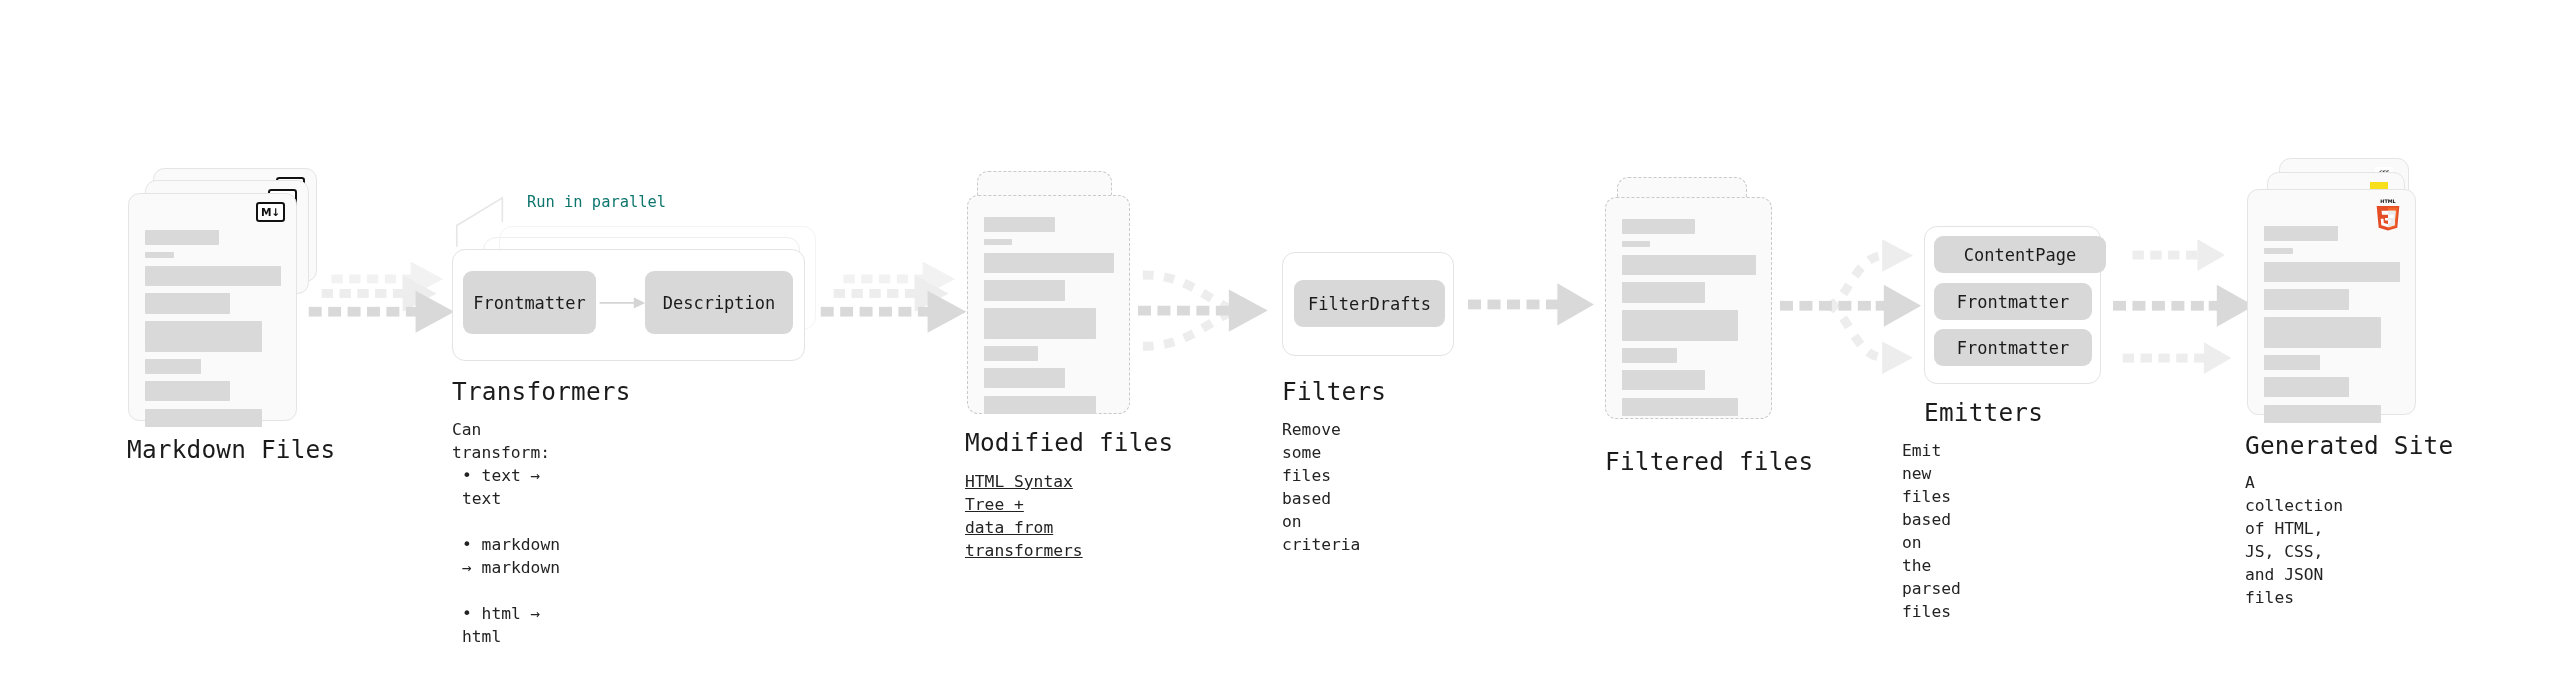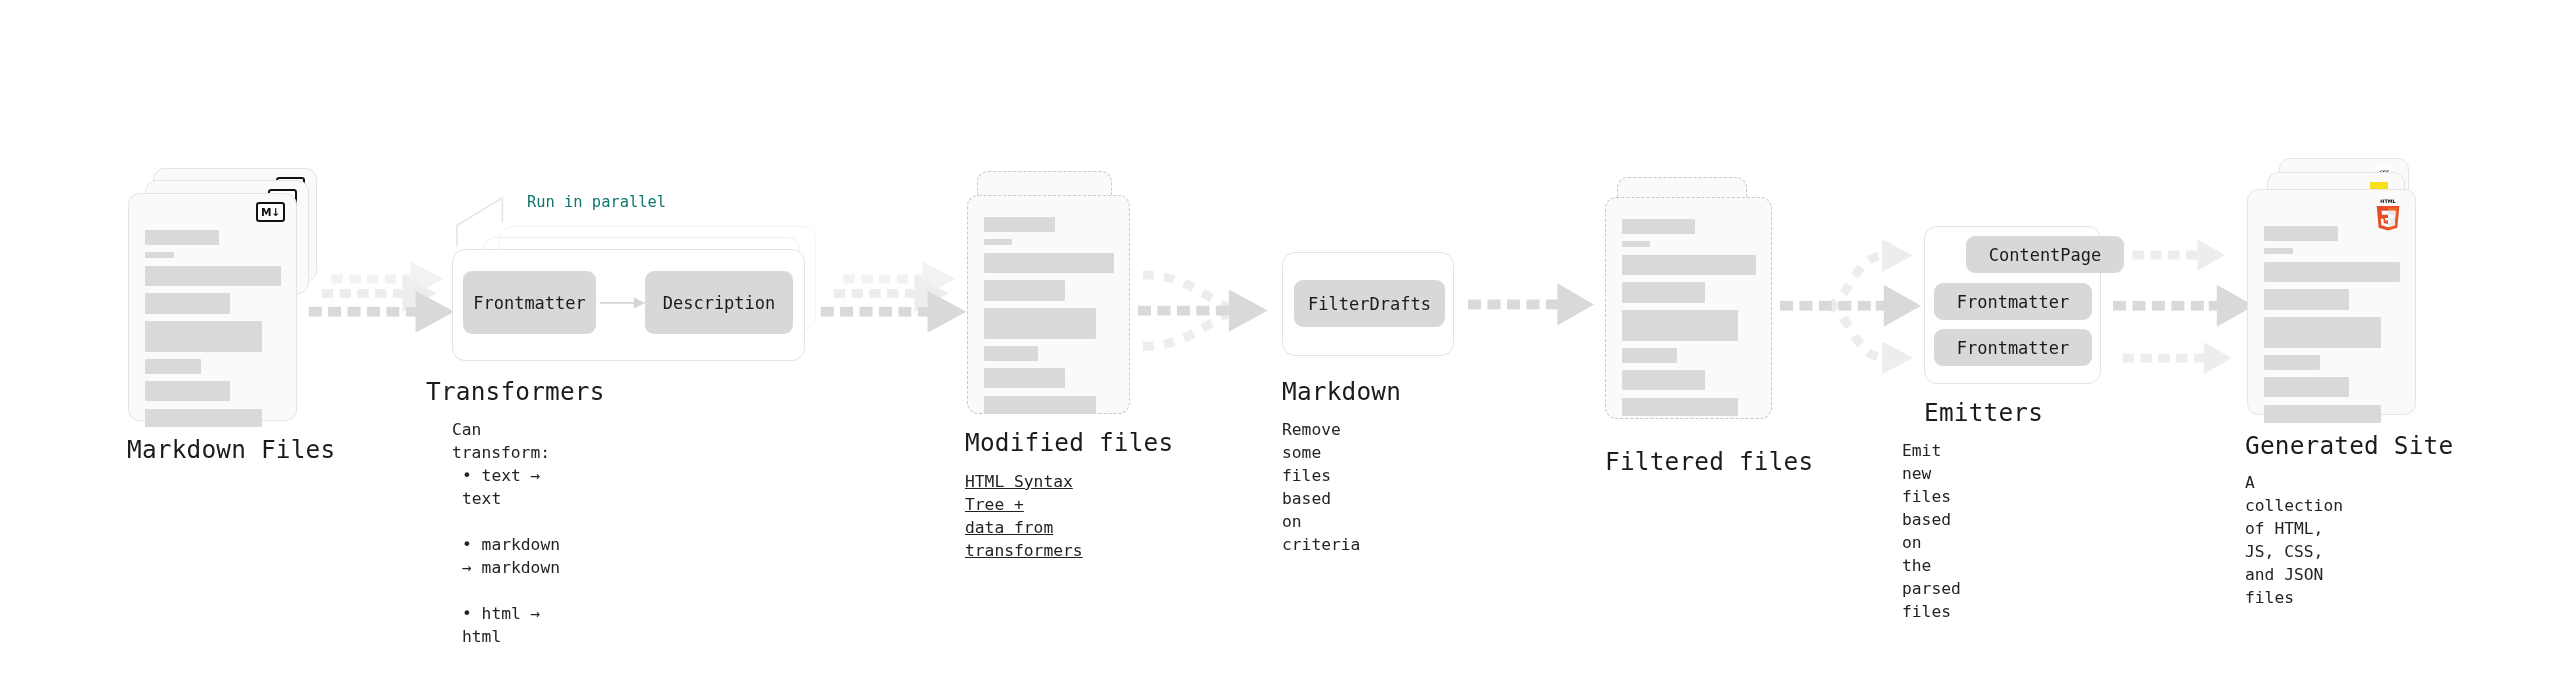--- a/index.html
+++ b/index.html
@@ -253,21 +253,21 @@
     <div class="group-box" style="left:452px; top:249px; width:353px; height:112px;"></div>
 
     <div class="chip" style="left:463px; top:271px; width:133px; height:63px;">Frontmatter</div>
     <div class="chip" style="left:645px; top:271px; width:148px; height:63px;">Description</div>
 
     <svg class="arrow-svg" style="left:598px; top:293px;" width="52" height="23" viewBox="0 0 64 28">
       <path d="M2 12 H46" stroke="#d5d5d5" stroke-width="2.4" fill="none"></path>
       <path d="M44 5 L58 12 L44 19 Z" fill="#d5d5d5"></path>
     </svg>
 
-    <div class="stage-title" style="left:426px; top:377px;">Transformers</div>
+    <div class="stage-title" style="left:452px; top:377px;">Transformers</div>
 
     <div class="stage-desc" style="left:452px; top:418px;">Can transform:</div>
 
     <div class="stage-desc" style="left:462px; top:441px;">
       <div>•&nbsp;<span>text → text</span></div>
       <div>•&nbsp;<span>markdown → markdown</span></div>
       <div>•&nbsp;<span>html → html</span></div>
     </div>
   </div>
 
@@ -333,21 +333,21 @@
         <rect x="72" y="56" width="16" height="12"></rect>
       <rect x="96" y="56" width="16" height="12"></rect>
       <path d="M112 36 L160 62 L112 88 Z"></path>
     </g>
   </svg>
 
   <div class="stage">
     <div class="group-box" style="left:1282px; top:252px; width:172px; height:104px;"></div>
     <div class="chip" style="left:1294px; top:280px; width:151px; height:47px;">FilterDrafts</div>
 
-    <div class="stage-title" style="left:1282px; top:377px;">Markdown</div>
+    <div class="stage-title" style="left:1282px; top:377px;">Filters</div>
     <div class="stage-desc" style="left:1282px; top:418px;">Remove some files based
 on criteria</div>
   </div>
 
   <svg class="arrow-svg" style="left:1468px; top:284px;" width="130" height="49" viewBox="0 0 160 60">
     <g fill="#d9d9d9">
       <rect x="0" y="19" width="16" height="12"></rect>
         <rect x="24" y="19" width="16" height="12"></rect>
       <rect x="48" y="19" width="16" height="12"></rect>
         <rect x="72" y="19" width="16" height="12"></rect>
@@ -394,21 +394,21 @@
         <rect x="72" y="80" width="16" height="12"></rect>
       <rect x="96" y="80" width="16" height="12"></rect>
         <rect x="118" y="80" width="16" height="12"></rect>
       <path d="M128 60 L174 86 L128 112 Z"></path>
     </g>
   </svg>
 
   <div class="stage">
     <div class="group-box" style="left:1924px; top:226px; width:177px; height:158px;"></div>
 
-    <div class="chip" style="left:1934px; top:236px; width:158px; height:37px;margin-left:32px;">ContentPage</div>
+    <div class="chip" style="left:1934px; top:236px; width:172px; height:37px;">ContentPage</div>
     <div class="chip" style="left:1934px; top:283px; width:158px; height:37px;">Frontmatter</div>
     <div class="chip" style="left:1934px; top:329px; width:158px; height:37px;">Frontmatter</div>
 
     <div class="stage-title" style="left:1924px; top:398px;">Emitters</div>
     <div class="stage-desc" style="left:1876px; top:439px;margin-left:26px;">Emit new files based on
 the parsed files</div>
   </div>
 
   <svg class="arrow-svg" style="left:2113px; top:236px;" width="146" height="146" viewBox="0 0 180 180">
     <g fill="#ededed">

